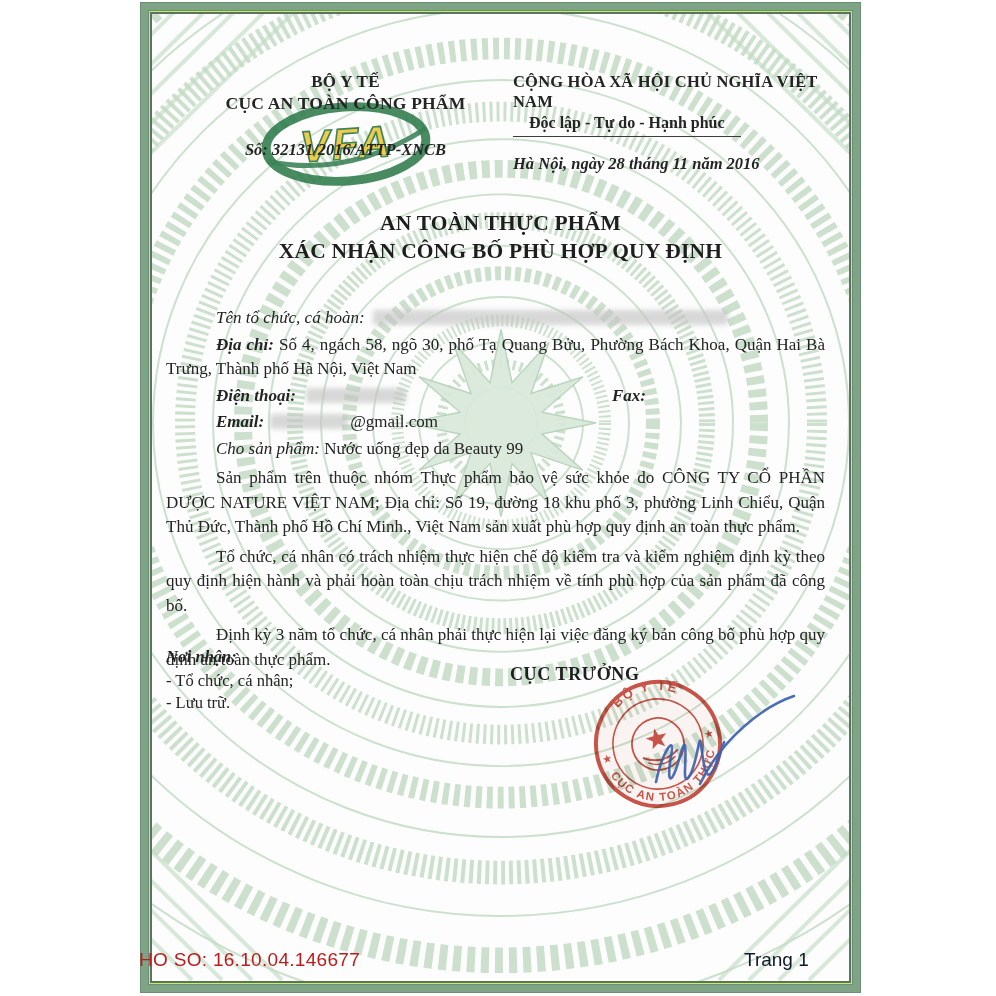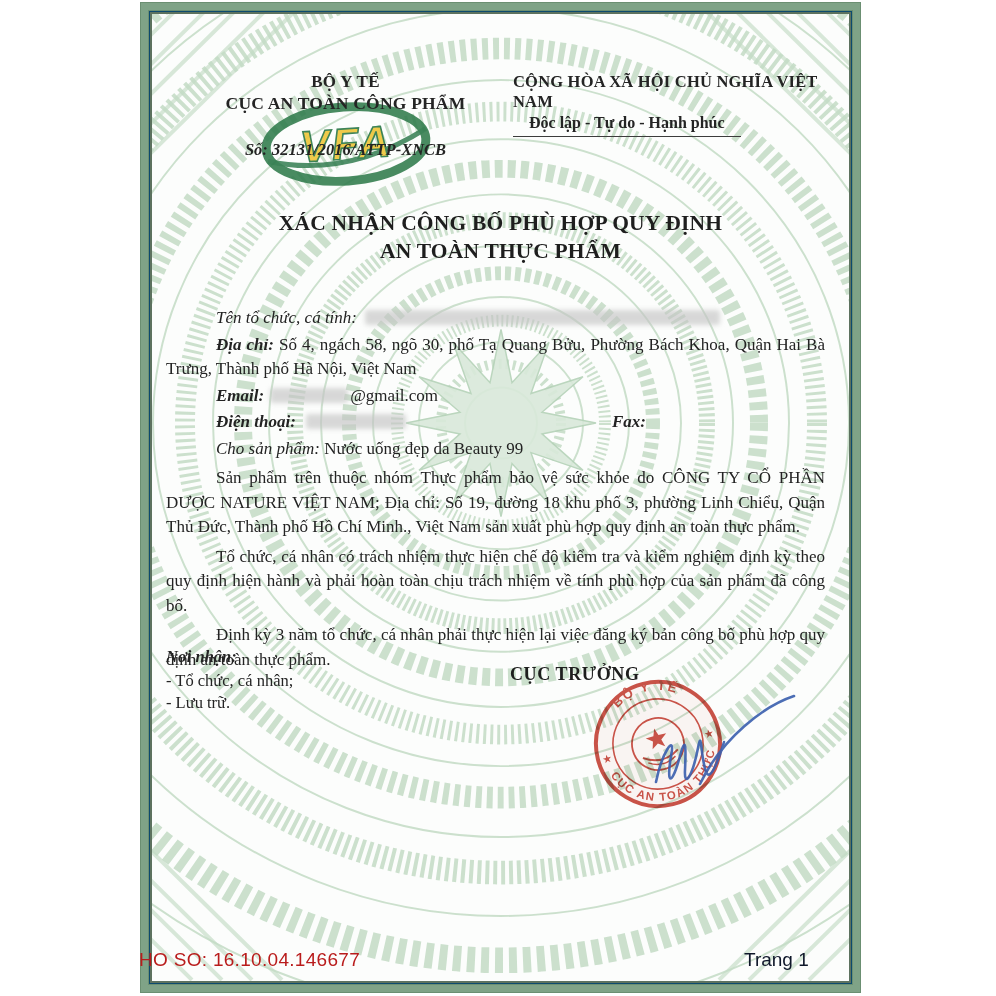--- a/index.html
+++ b/index.html
@@ -9,21 +9,21 @@
     background:#ffffff;
     font-family:"Liberation Serif", serif;
     color:#242424;
     overflow:hidden;
   }
   
   .doc {
     position:absolute; left:141px; top:3px; width:719px; height:989px;
     border:7px solid #7fa387;
     box-shadow:0 0 0 1px #6b8f72, inset 0 0 0 1px #6b8f72;
-    background:#0c4a6e;
+    background:#bef264;
   }
   .doc-inner {
     position:absolute; inset:2px;
     border:2px solid #5d725f;
     background:#fcfdfc;
     overflow:hidden;
   }
   .pattern { position:absolute; left:0; top:0; width:100%; height:100%; z-index:0; }
 
   
@@ -123,33 +123,34 @@
           </g>
         </svg>
         <div class="so-line">
           <span>Số:</span>
           <span>32131/2016/ATTP-XNCB</span>
         </div>
       </div>
       <div class="hdr-right">
         <div class="national">CỘNG HÒA XÃ HỘI CHỦ NGHĨA VIỆT NAM</div>
         <div><span class="motto">Độc lập - Tự do - Hạnh phúc</span></div>
+        <div class="dateline">Hà Nội, ngày 28 tháng 11 năm 2016</div>
       </div>
     </div>
 
     <div class="title">
+      <div>AN TOÀN THỰC PHẨM</div>
       <div>XÁC NHẬN CÔNG BỐ PHÙ HỢP QUY ĐỊNH</div>
-      <div>AN TOÀN THỰC PHẨM</div>
     </div>
 
     <div class="bodytext">
-      <p class="indent"><span class="lab">Tên tổ chức, cá tính:</span><span class="blur-box blur-org"></span></p>
+      <p class="indent"><span class="lab">Tên tổ chức, cá hoàn:</span><span class="blur-box blur-org"></span></p>
       <p class="indent"><span class="lab-b">Địa chỉ:</span> <span>Số 4, ngách 58, ngõ 30, phố Tạ Quang Bửu, Phường Bách Khoa, Quận Hai Bà Trưng, Thành phố Hà Nội, Việt Nam</span></p>
+      <p class="indent phone-row"><span class="lab-b">Điện thoại:</span><span class="blur-box blur-phone"></span><span class="lab-b fax-label">Fax:</span></p>
       <p class="indent"><span class="lab-b">Email:</span><span class="blur-box blur-mail"></span><span>@gmail.com</span></p>
-      <p class="indent phone-row"><span class="lab-b">Điện thoại:</span><span class="blur-box blur-phone"></span><span class="lab-b fax-label">Fax:</span></p>
       <p class="indent mb6"><span class="lab">Cho sản phẩm:</span> <span>Nước uống đẹp da Beauty 99</span></p>
       <p class="indent mb6">Sản phẩm trên thuộc nhóm Thực phẩm bảo vệ sức khỏe do CÔNG TY CỔ PHẦN DƯỢC NATURE VIỆT NAM; Địa chỉ: Số 19, đường 18 khu phố 3, phường Linh Chiểu, Quận Thủ Đức, Thành phố Hồ Chí Minh., Việt Nam sản xuất phù hợp quy định an toàn thực phẩm.</p>
       <p class="indent mb6">Tổ chức, cá nhân có trách nhiệm thực hiện chế độ kiểm tra và kiểm nghiệm định kỳ theo quy định hiện hành và phải hoàn toàn chịu trách nhiệm về tính phù hợp của sản phẩm đã công bố.</p>
       <p class="indent">Định kỳ 3 năm tổ chức, cá nhân phải thực hiện lại việc đăng ký bản công bố phù hợp quy định an toàn thực phẩm.</p>
     </div>
 
     <div class="recipients">
       <div class="head">Nơi nhận:</div>
       <div>- Tổ chức, cá nhân;</div>
       <div>- Lưu trữ.</div>

